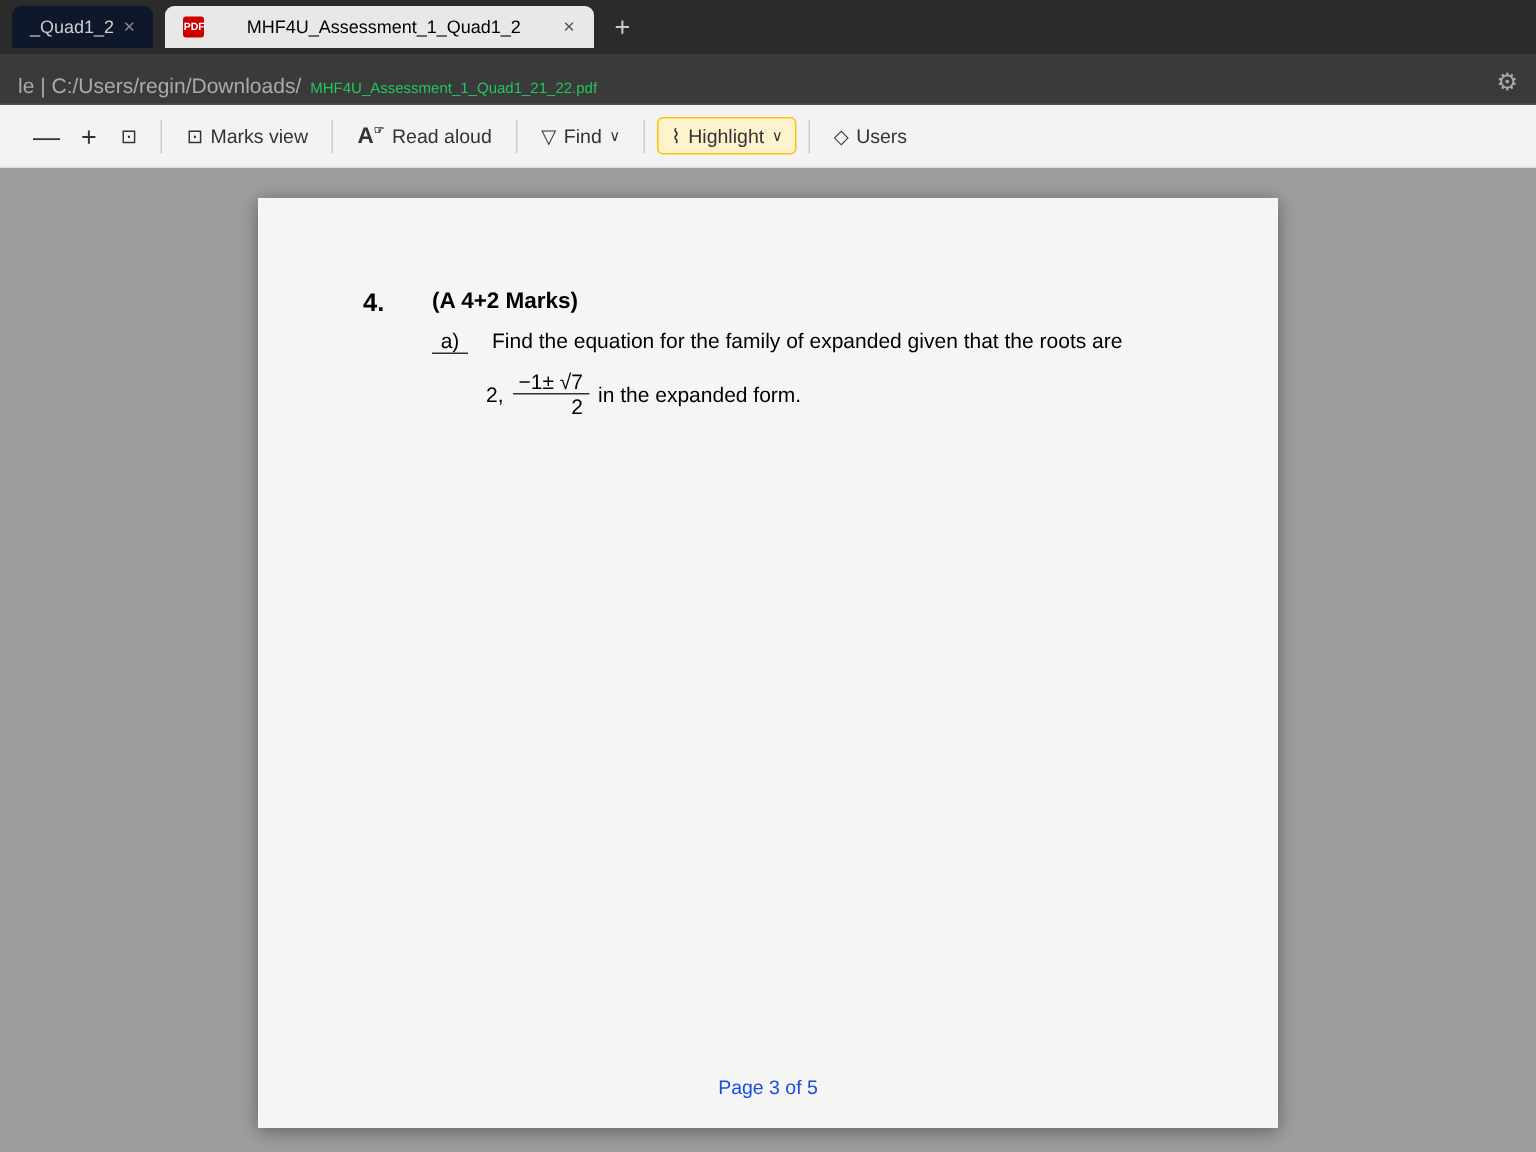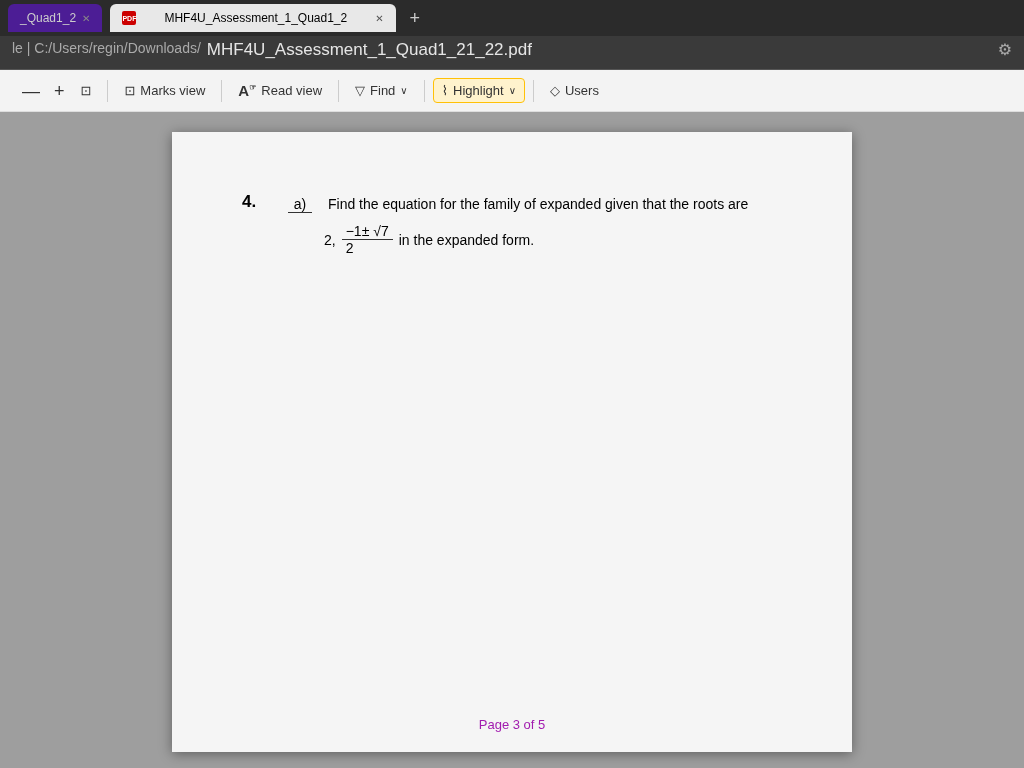--- a/index.html
+++ b/index.html
@@ -14,21 +14,21 @@
     
     .browser-chrome {
       background: #2b2b2b;
       height: 36px;
       display: flex;
       align-items: center;
       padding: 0 8px;
       gap: 8px;
     }
     .tab {
-      background: #4c1d95;
+      background: #0f172a;
       color: #ccc;
       padding: 4px 12px;
       border-radius: 6px 6px 0 0;
       font-size: 12px;
       display: flex;
       align-items: center;
       gap: 6px;
       height: 28px;
       cursor: pointer;
     }
@@ -61,33 +61,33 @@
       align-items: center;
       justify-content: center;
       border-radius: 2px;
       flex-shrink: 0;
     }
 
     
     .address-bar {
       background: #3a3a3a;
       display: flex;
-      align-items: flex-start;
+      align-items: flex-end;
       padding: 4px 12px;
       gap: 6px;
       height: 34px;
       border-bottom: 1px solid #555;
     }
     .address-bar-back {
       color: #aaa;
       font-size: 14px;
     }
     .address-path {
-      color: #e5e5e5;
-      font-size: 17px;
+      color: #22c55e;
+      font-size: 10px;
     }
     .settings-icon {
       margin-left: auto;
       color: #aaa;
       font-size: 16px;
     }
 
     
     .toolbar {
       background: #f3f3f3;
@@ -182,40 +182,40 @@
       display: flex;
       align-items: center;
       gap: 6px;
       font-size: 14px;
       margin-top: 4px;
       margin-left: 36px;
     }
     .fraction {
       display: inline-flex;
       flex-direction: column;
-      align-items: flex-start;
+      align-items: flex-end;
       font-size: 14px;
     }
     .fraction-num {
       border-bottom: 1px solid #333;
       padding: 0 4px;
       font-size: 14px;
     }
     .fraction-den {
       padding: 0 4px;
       font-size: 14px;
     }
     .page-footer {
       position: absolute;
       bottom: 20px;
       left: 0;
       right: 0;
       text-align: center;
       font-size: 13px;
-      color: #a21caf;
+      color: #1d4ed8;
     }
   </style>
 </head>
 <body>
 
 <div class="browser-chrome">
   <div class="tab">
     <span style="color:#ccc;font-size:12px;">_Quad1_2</span>
     <span class="tab-close">✕</span>
   </div>
@@ -246,21 +246,21 @@
 
   <button class="toolbar-btn">
     <span>⊡</span>
     <span>Marks view</span>
   </button>
 
   <div class="toolbar-separator"></div>
 
   <button class="toolbar-btn">
     <span style="font-size:15px;font-weight:bold;">A<sup style="font-size:8px;">☞</sup></span>
-    <span>Read view</span>
+    <span>Read aloud</span>
   </button>
 
   <div class="toolbar-separator"></div>
 
   <button class="toolbar-btn">
     <span>▽</span>
     <span>Find</span>
     <span style="font-size:10px;">∨</span>
   </button>
 
@@ -281,20 +281,23 @@
 </div>
 
 <div class="pdf-area">
   <div class="pdf-page">
 
     <div class="question-block">
       <div class="q-number-col">
         <span>4.</span>
       </div>
       <div class="q-content-col">
+        <div style="display:flex; gap:8px; align-items:baseline;">
+          <span style="font-size:15px; font-weight:bold;">(A 4+2 Marks)</span>
+        </div>
         <div class="q-part">
           <span style="font-size:14px; min-width:24px; border-bottom:1px solid #333; text-align:center;">a)</span>
           <span style="font-size:14px;">Find the equation for the family of expanded given that the roots are</span>
         </div>
 
         <div class="math-expression">
           <span style="font-size:14px;">2,</span>
           <div class="fraction">
             <div class="fraction-num">−1± √7</div>
             <div class="fraction-den">2</div>

